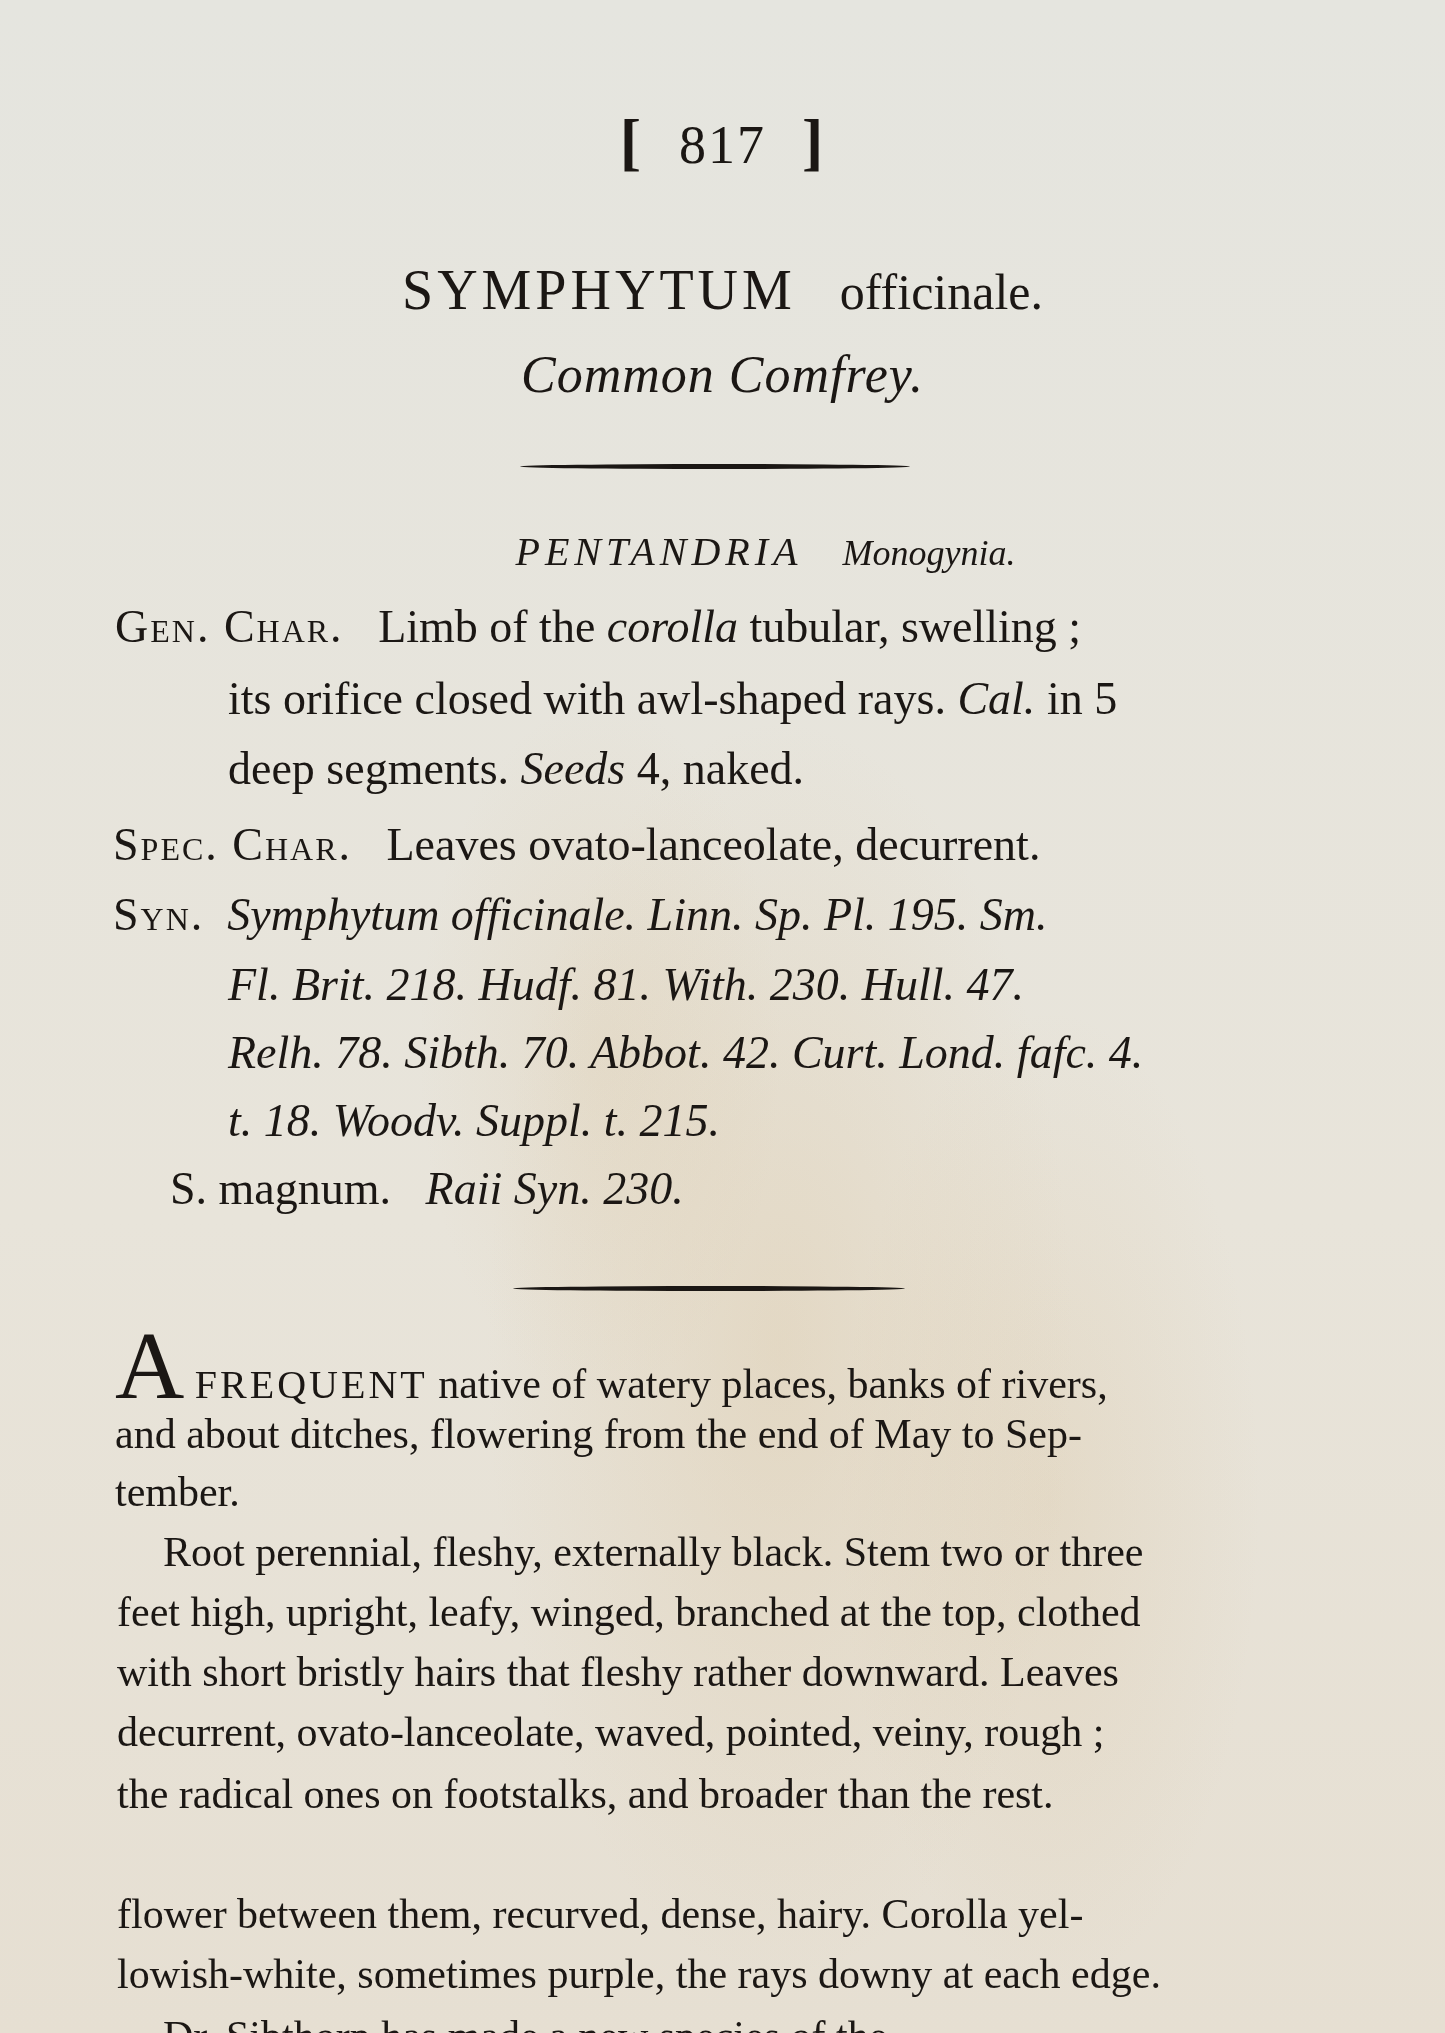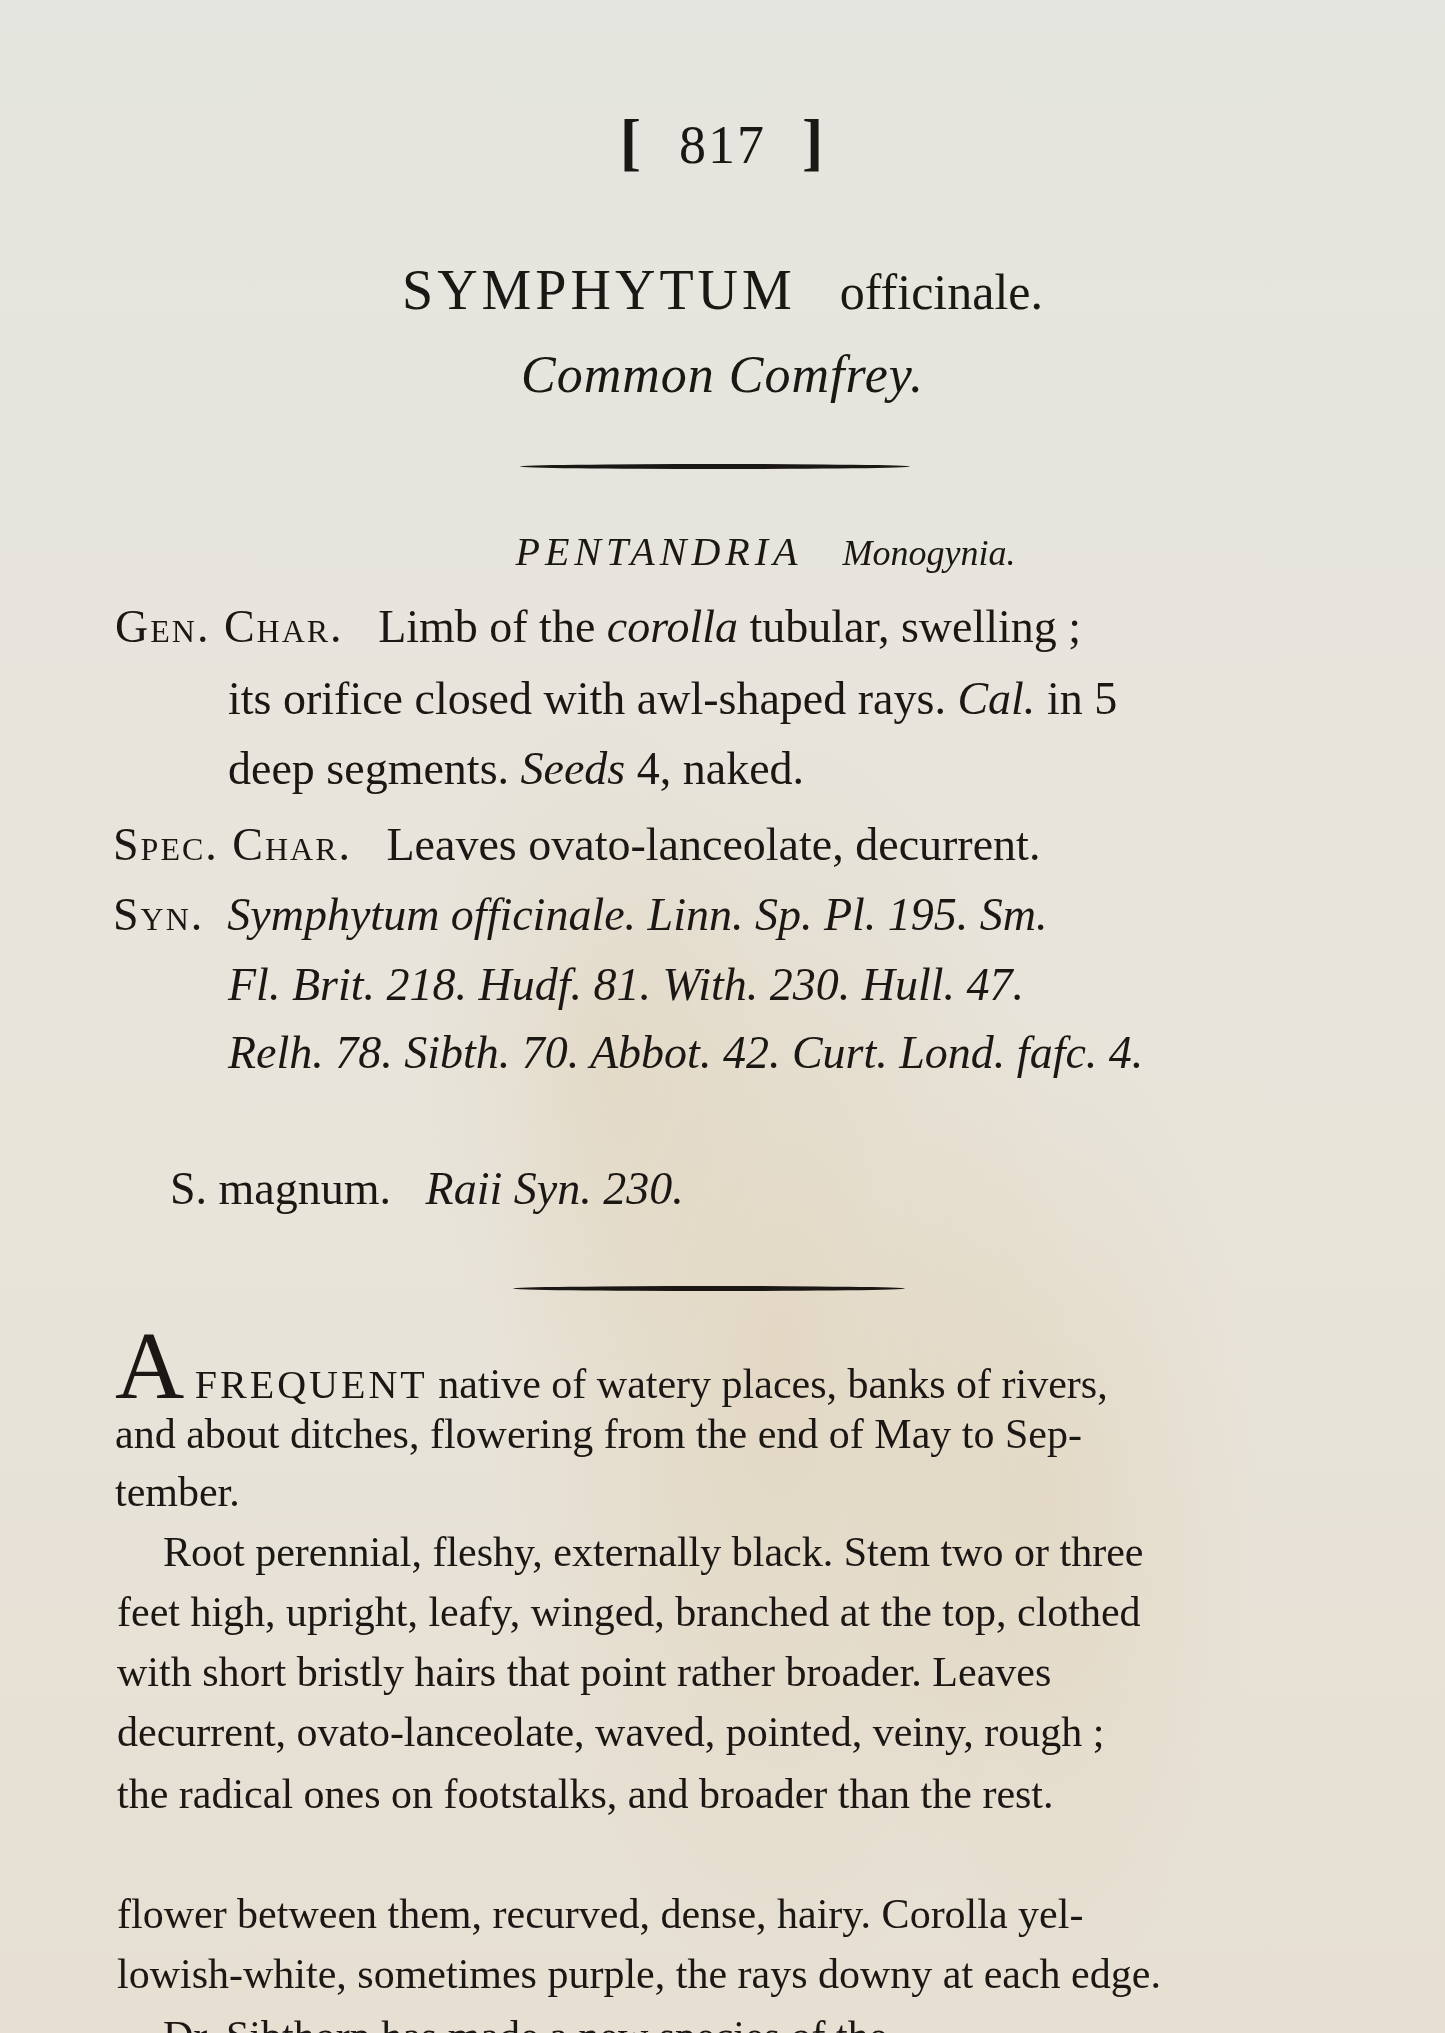--- a/index.html
+++ b/index.html
@@ -74,34 +74,35 @@
 
   <div class="abs line" style="left:113px; top:818px;">
     <span class="sc">Spec. Char.</span>&nbsp;&nbsp;&nbsp;<span>Leaves ovato-lanceolate, decurrent.</span>
   </div>
 
   <div class="abs line" style="left:113px; top:888px;">
     <span class="sc">Syn.</span>&nbsp;&nbsp;<span class="it">Symphytum officinale.  Linn. Sp. Pl. 195.  Sm.</span>
   </div>
   <div class="abs line it" style="left:228px; top:958px;">Fl. Brit. 218.  Hudf. 81.   With. 230.  Hull. 47.</div>
   <div class="abs line it" style="left:228px; top:1026px;">Relh. 78. Sibth. 70.  Abbot. 42.  Curt. Lond. fafc. 4.</div>
+  <div class="abs line it" style="left:228px; top:1094px;">t. 18.  Woodv. Suppl. t. 215.</div>
   <div class="abs line" style="left:170px; top:1162px;">
     <span>S. magnum.</span>&nbsp;&nbsp;&nbsp;<span class="it">Raii Syn. 230.</span>
   </div>
 
   <div class="rule rule2"></div>
 
   <div class="abs line" style="left:115px; top:1318px; font-size:42px;">
     <span class="dropcap">A</span>&nbsp;<span class="caps">FREQUENT</span><span> native of  watery places, banks of rivers,</span>
   </div>
   <div class="abs line" style="left:115px; top:1410px; font-size:42px;">and about ditches, flowering  from  the  end  of  May  to Sep-</div>
   <div class="abs line" style="left:115px; top:1468px; font-size:42px;">tember.</div>
 
   <div class="abs line" style="left:163px; top:1528px; font-size:42px;">Root perennial, fleshy, externally black.  Stem two or three</div>
   <div class="abs line" style="left:117px; top:1588px; font-size:42px;">feet high, upright, leafy, winged, branched at the top, clothed</div>
-  <div class="abs line" style="left:117px; top:1648px; font-size:42px;">with short bristly hairs that point rather broader.   Leaves</div>
+  <div class="abs line" style="left:117px; top:1648px; font-size:42px;">with short bristly hairs that fleshy rather downward.   Leaves</div>
   <div class="abs line" style="left:117px; top:1708px; font-size:42px;">decurrent,  ovato-lanceolate,  waved,  pointed,  veiny,  rough ;</div>
   <div class="abs line" style="left:117px; top:1770px; font-size:42px;">the  radical  ones  on  footstalks,  and  broader  than  the  rest.</div>
   <div class="abs line" style="left:117px; top:1890px; font-size:42px;">flower  between  them,  recurved,  dense,  hairy.   Corolla yel-</div>
   <div class="abs line" style="left:117px; top:1950px; font-size:42px;">lowish-white, sometimes purple, the rays downy at each edge.</div>
 
   <div class="abs line" style="left:163px; top:2012px; font-size:42px;">Dr. Sibthorp has made a new species of the ...</div>
 </div>
 
 </body></html>

